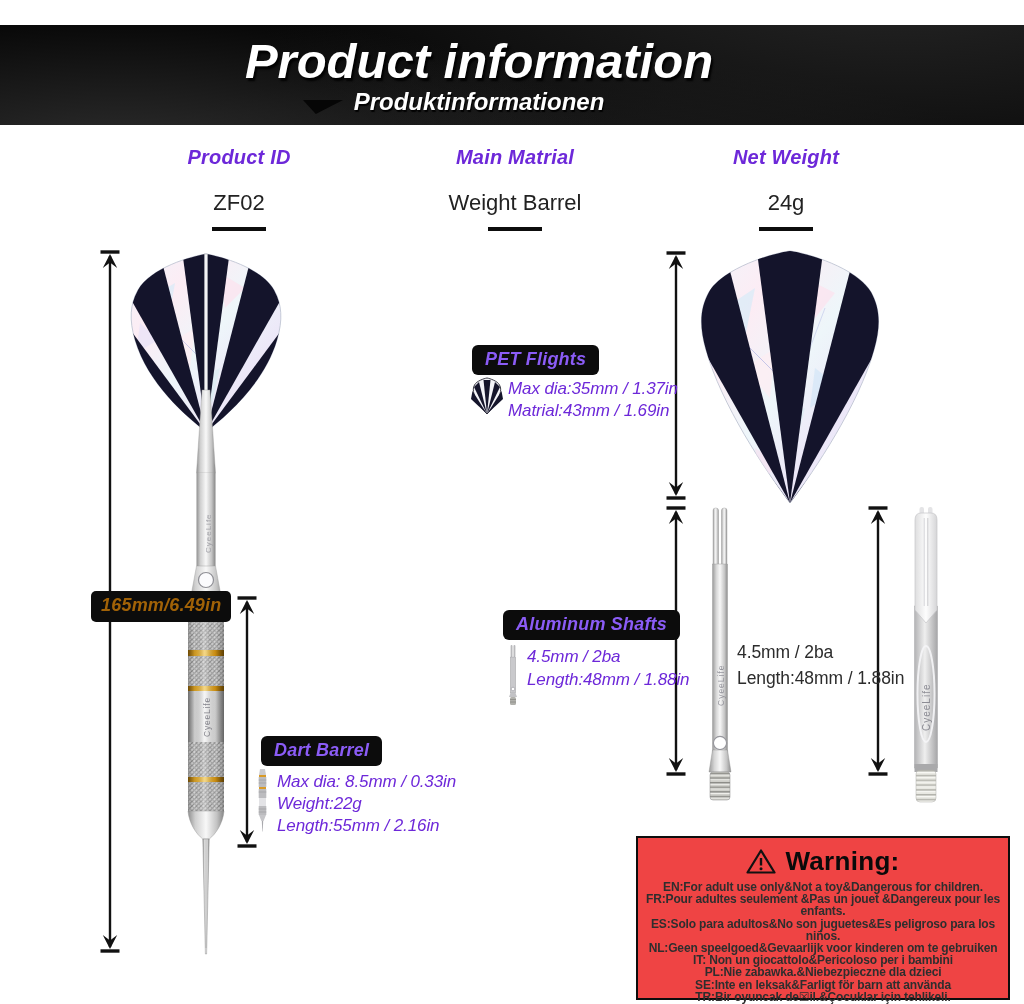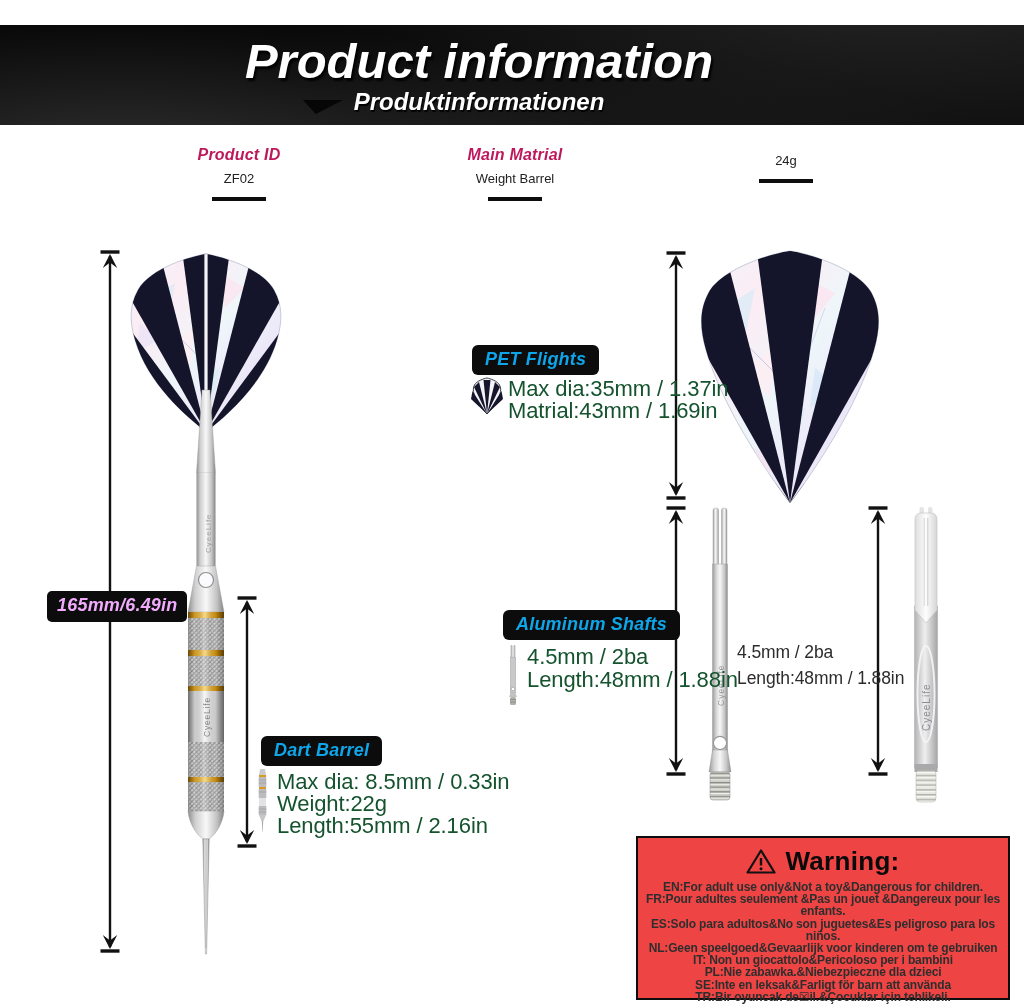--- a/index.html
+++ b/index.html
@@ -17,30 +17,30 @@
   .banner-text{left:0;top:0;width:1024px;text-align:center;transform:translateX(-33px);color:#fff;}
   .banner-title{margin-top:10px;font-size:49px;line-height:52px;font-weight:700;font-style:italic;
     letter-spacing:0px;text-shadow:2px 3px 2px rgba(0,0,0,.9);}
   .banner-sub{margin-top:2px;font-size:24px;line-height:26px;font-weight:700;font-style:italic;
     text-shadow:1px 2px 1px rgba(0,0,0,.9);}
   .banner-notch{left:303px;top:100px;width:40px;height:14px;background:#060606;
     clip-path:polygon(0 0,100% 0,32% 100%);}
 
   
   .spec-col{top:146px;width:220px;text-align:center;}
-  .spec-label{font-size:16px;font-weight:700;font-style:italic;color:#be185d;letter-spacing:.2px;}
-  .spec-value{margin-top:7px;font-size:13px;color:#222;}
+  .spec-label{font-size:20px;font-weight:700;font-style:italic;color:#6d28d9;letter-spacing:.2px;}
+  .spec-value{margin-top:21px;font-size:22px;color:#222;}
   .spec-underline{width:54px;height:3.5px;background:#0d0d0d;margin:11px auto 0;}
 
   
-  .lbl-badge{display:inline-block;background:#0c0c0c;color:#0ea5e9;font-style:italic;font-weight:700;
+  .lbl-badge{display:inline-block;background:#0c0c0c;color:#8b5cf6;font-style:italic;font-weight:700;
     font-size:18px;line-height:20px;padding:4px 13px 6px;border-radius:6px;letter-spacing:.2px;}
-  .dim-badge{background:#0c0c0c;color:#f0abfc;font-style:italic;font-weight:700;font-size:18px;
-    padding:4px 10px 6px;border-radius:5px;letter-spacing:.2px;z-index:5;}
-  .spec-lines{font-size:22px;color:#14532d;line-height:21.5px;letter-spacing:-.1px;}
+  .dim-badge{background:#0c0c0c;color:#a16207;font-style:italic;font-weight:700;font-size:18px;
+    padding:4px 10px 6px;border-radius:5px;letter-spacing:.2px;z-index:5;margin-left:44px;}
+  .spec-lines{font-size:17px;color:#6d28d9;line-height:21.5px;letter-spacing:-.1px;font-style:italic;}
   .spec-lines.lh22 div{line-height:22px;}
   .dims-right{font-size:17.5px;color:#2c2c2c;line-height:25.5px;letter-spacing:-.1px;}
 
   
   .warning-box{left:636px;top:836px;width:370px;height:160px;background:#ef4444;
     border:2.5px solid #0d0d0d;}
   .warn-title{display:flex;align-items:center;justify-content:center;gap:9px;margin-top:8px;
     font-size:26px;font-weight:700;color:#0a0a0a;letter-spacing:.3px;}
   .warn-lines{margin-top:4px;text-align:center;font-size:12px;line-height:12.2px;
     font-weight:700;color:#2e2e2e;letter-spacing:-.15px;}
@@ -63,20 +63,21 @@
     <div class="spec-label">Product ID</div>
     <div class="spec-value">ZF02</div>
     <div class="spec-underline"></div>
   </div>
   <div class="abs spec-col" style="left:405px;">
     <div class="spec-label">Main Matrial</div>
     <div class="spec-value">Weight Barrel</div>
     <div class="spec-underline"></div>
   </div>
   <div class="abs spec-col" style="left:676px;">
+    <div class="spec-label">Net Weight</div>
     <div class="spec-value">24g</div>
     <div class="spec-underline"></div>
   </div>
 
   <svg class="abs" style="left:120px;top:248px;" width="176" height="712" viewBox="0 0 176 712">
     <defs>
       <linearGradient id="mh1" x1="0" y1="0" x2="1" y2="0">
         <stop offset="0" stop-color="#8f8f8f"></stop>
           <stop offset=".2" stop-color="#cfcfcf"></stop>
         <stop offset=".5" stop-color="#f8f8f8"></stop>

